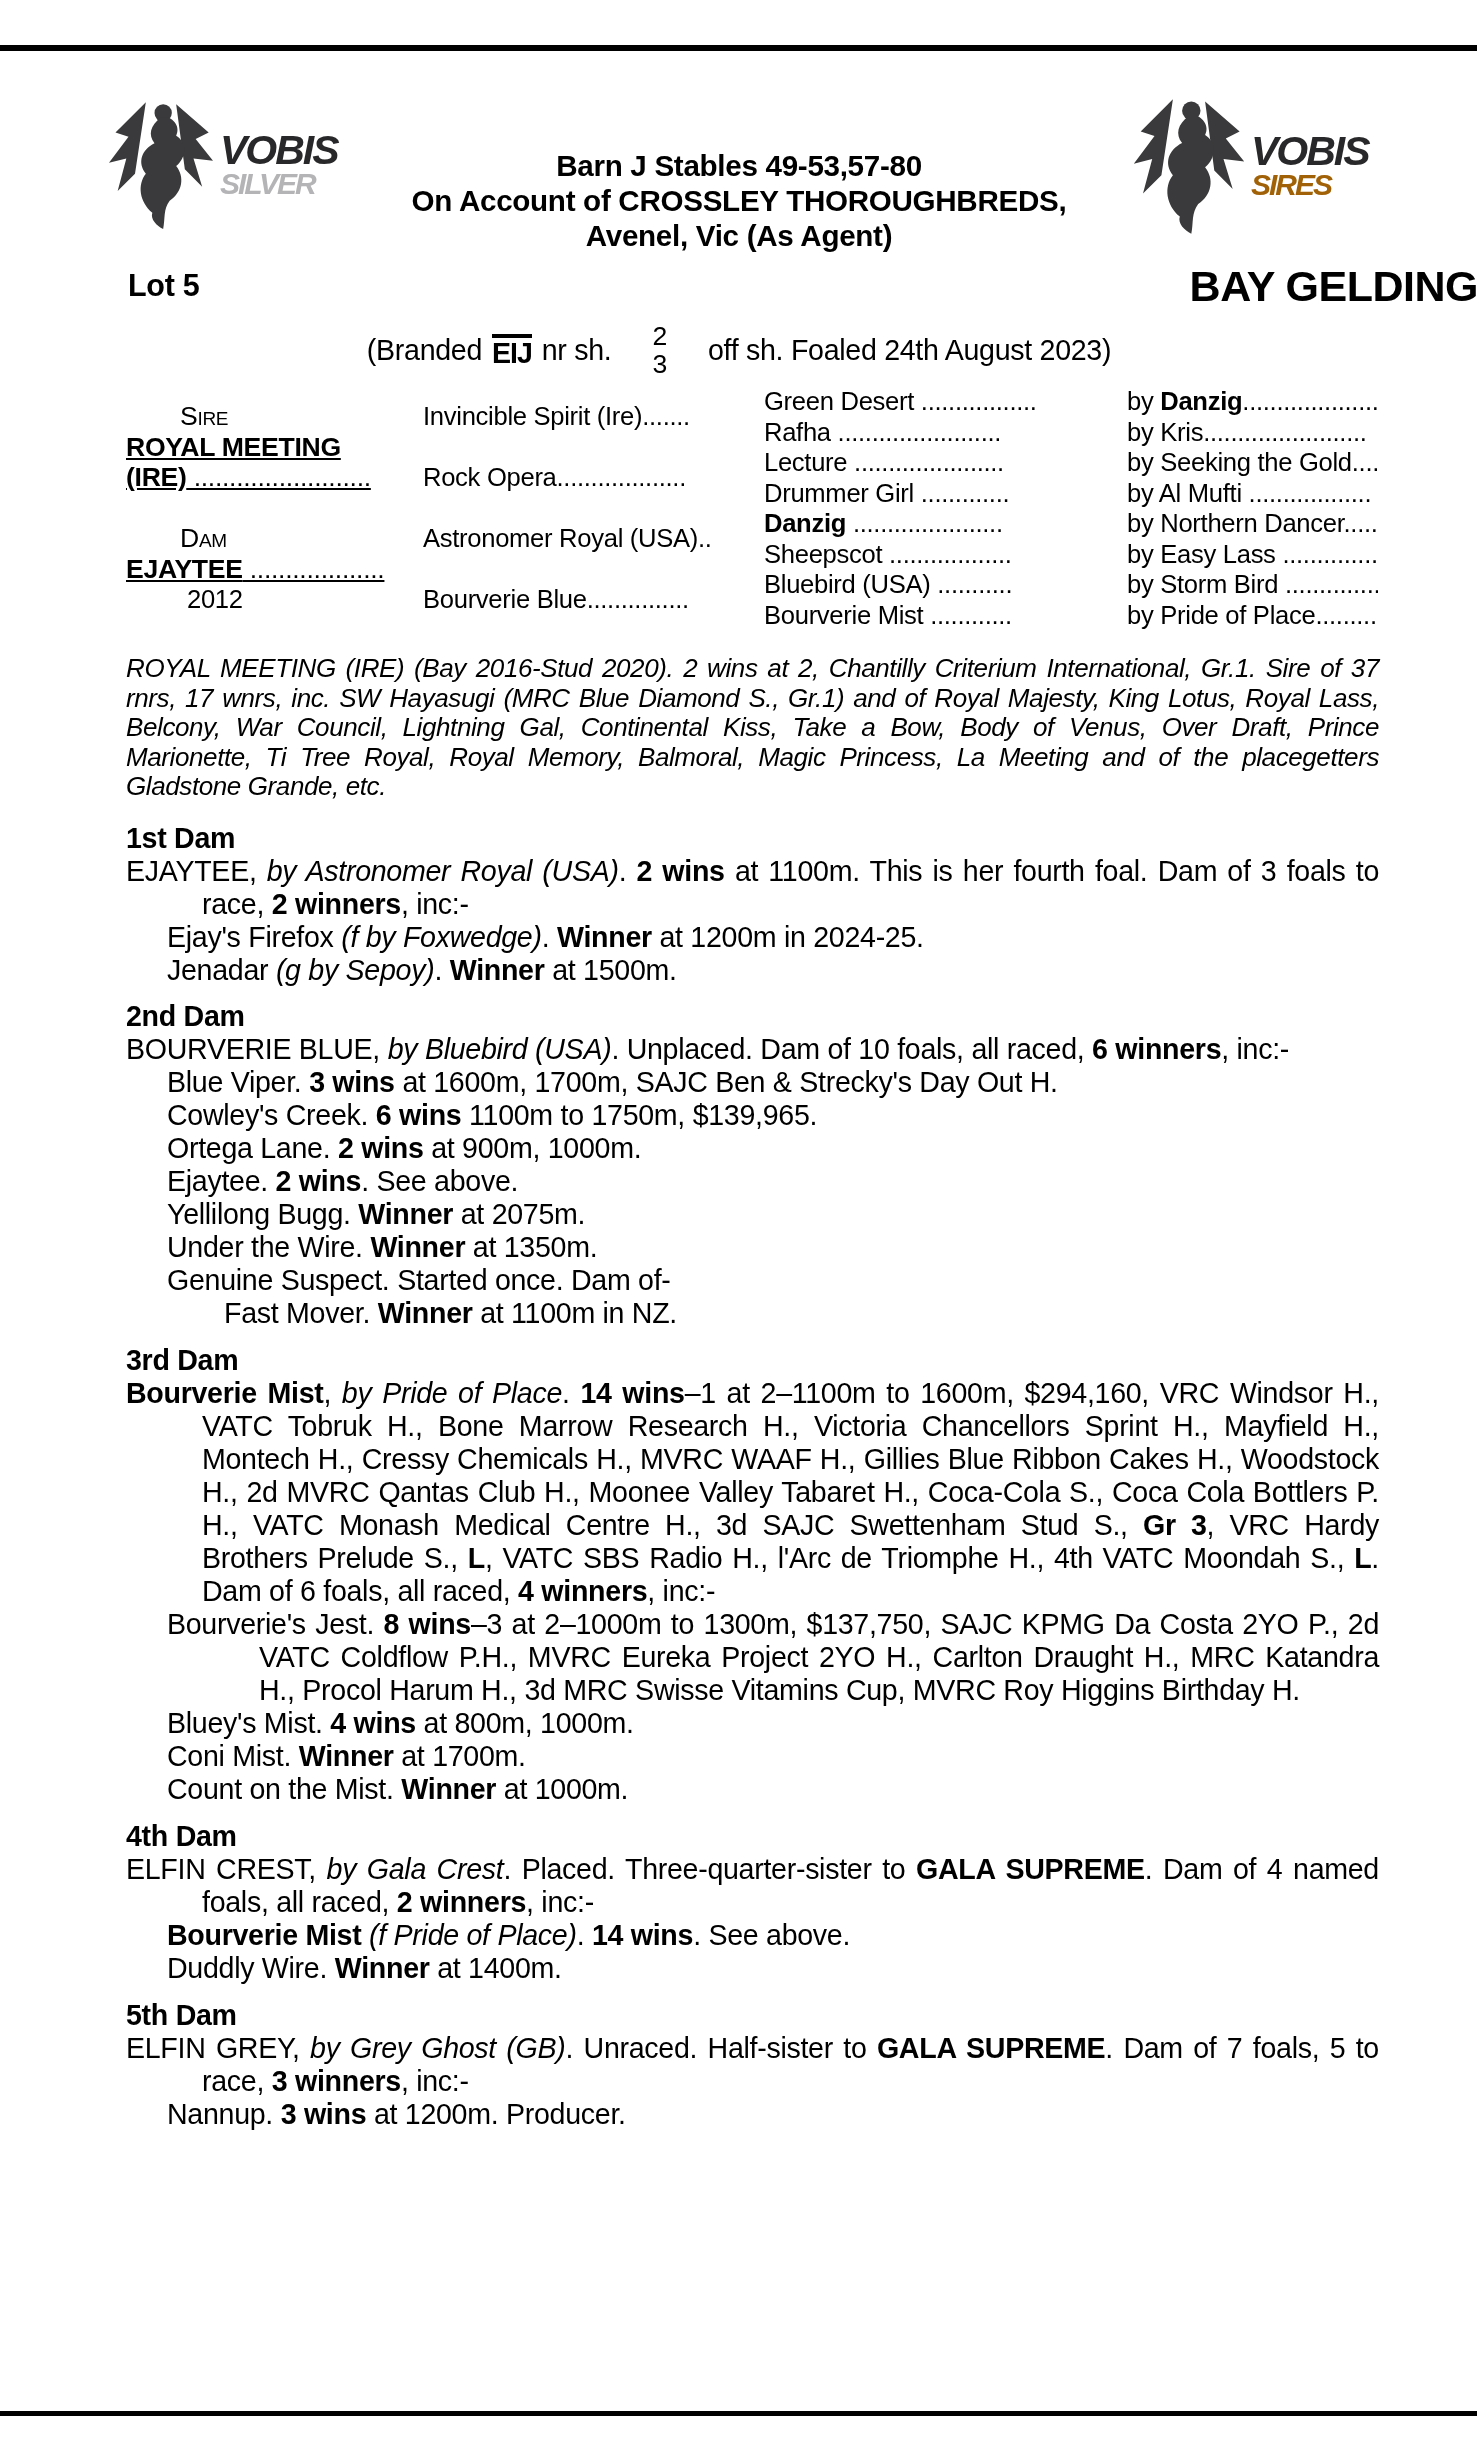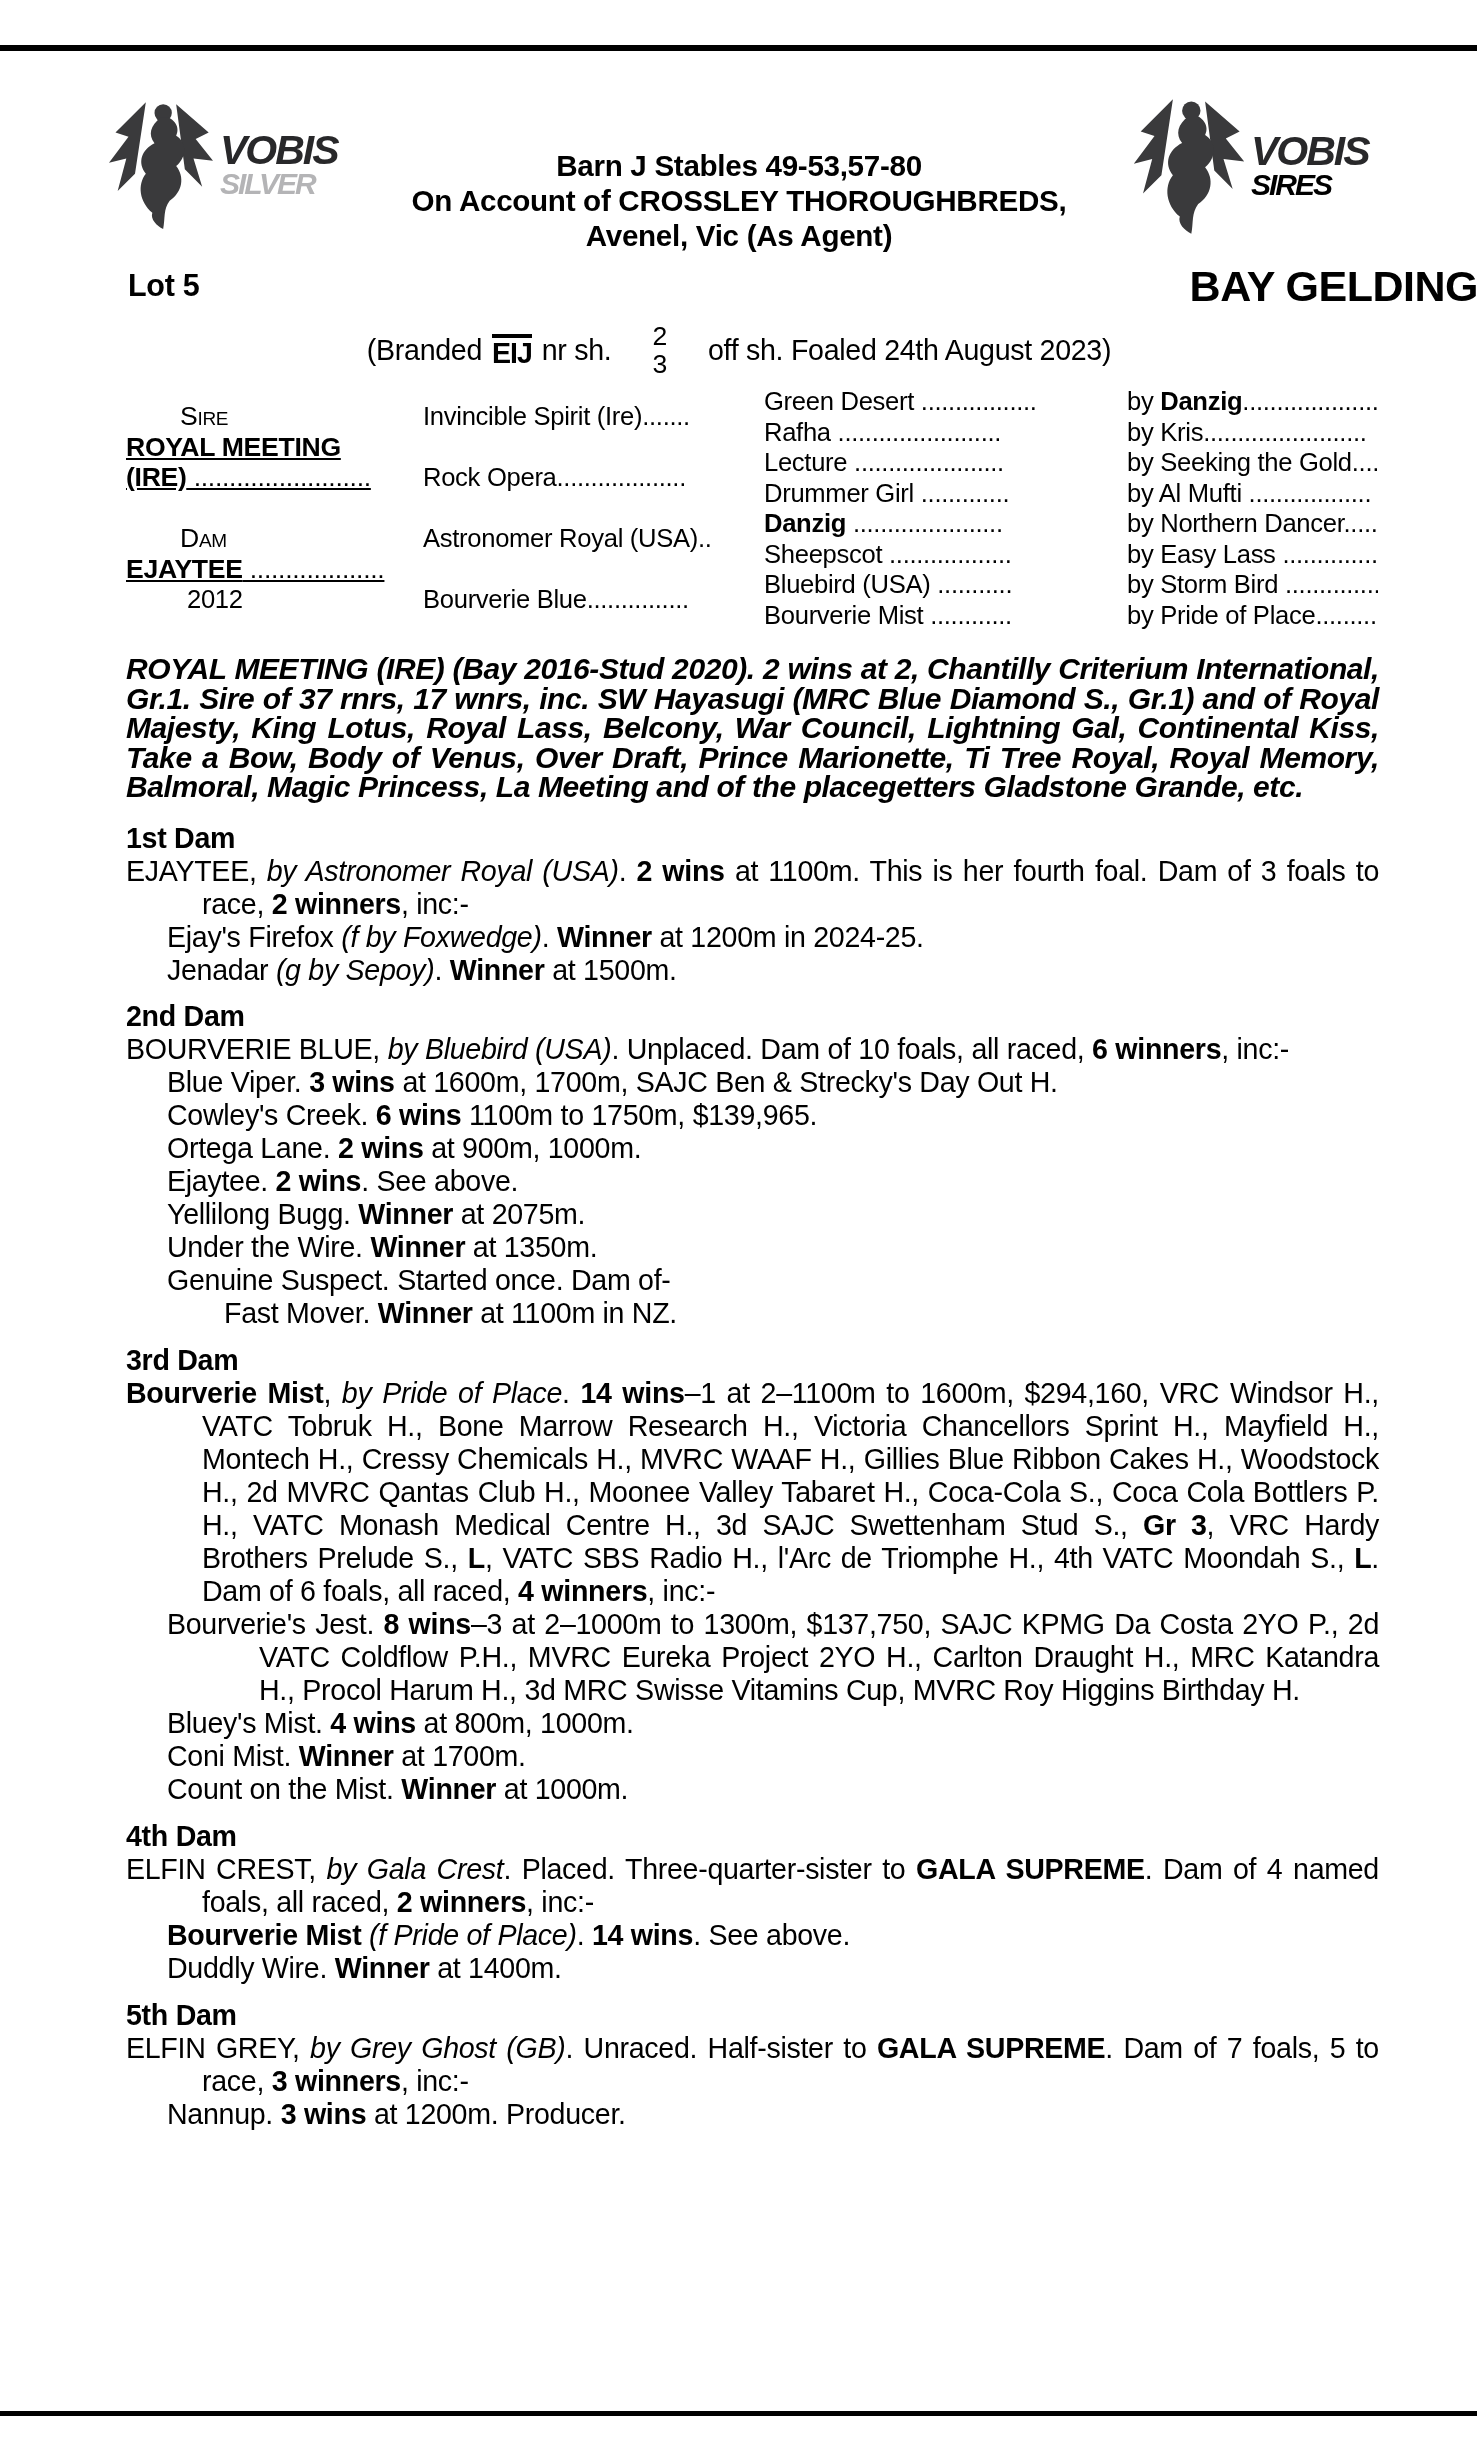--- a/index.html
+++ b/index.html
@@ -11,21 +11,21 @@
 
   
   .logo{position:absolute;display:flex;align-items:center;gap:3.9px;}
   .logo.left{left:106px;top:100px;}
   .logo.right{left:1131px;top:97px;}
   .logo svg{display:block;}
   .logo-text{display:flex;flex-direction:column;font-weight:bold;font-style:italic;line-height:0.92;}
   .logo-w1{font-size:41px;letter-spacing:-2px;color:#28282a;}
   .logo-w2{font-size:30px;letter-spacing:-2px;}
   .logo.left  .logo-w2{color:#b4b4b6;}
-  .logo.right .logo-w2{color:#000000;}
+  .logo.right .logo-w2{color:#a16207;}
 
   
   .hdr{position:absolute;left:0;right:0;top:148px;text-align:center;font-weight:bold;
        font-size:29.6px;line-height:35px;}
   .lotrow{position:absolute;left:0;right:0;top:262px;height:47px;}
   .lot{position:absolute;left:128px;top:5.9px;font-weight:bold;font-size:30.5px;}
   .title{position:absolute;left:0;right:0;text-align:right;font-weight:bold;font-size:43px;letter-spacing:-0.5px;}
 
   .brandline{position:absolute;left:0;right:0;top:323px;display:flex;justify-content:center;
              align-items:center;font-size:28.6px;}
@@ -44,21 +44,21 @@
   .ped-name{font-weight:bold;font-size:26.6px;text-decoration:underline;}
   .ped-name .dots,.dots{font-weight:normal;}
   .ped-year{padding-left:61px;}
   .ped-parent{display:flex;align-items:center;}
   .ped-cell{line-height:30.5px;}
   .b{font-weight:bold;}
   .i{font-style:italic;}
 
   
   .flow{position:absolute;left:126px;top:654px;width:1253px;}
-  .sire-summary{font-weight:bold;font-style:italic;font-size:30px;line-height:29.6px;
+  .sire-summary{font-weight:normal;font-style:italic;font-size:26px;line-height:29.6px;
                 text-align:justify;margin-bottom:19.7px;letter-spacing:-0.4px;}
   .sec-h{font-weight:bold;font-size:28.6px;line-height:33px;margin-top:13.8px;}
   .sec-dam{font-size:28.6px;line-height:33px;text-align:justify;padding-left:76px;text-indent:-76px;}
   .sec-foal{font-size:28.6px;line-height:33px;text-align:justify;padding-left:133px;text-indent:-92px;}
   .sec-sub{font-size:28.6px;line-height:33px;padding-left:187px;text-indent:-89px;}
 </style>
 </head>
 <body>
 
 <div class="page">

